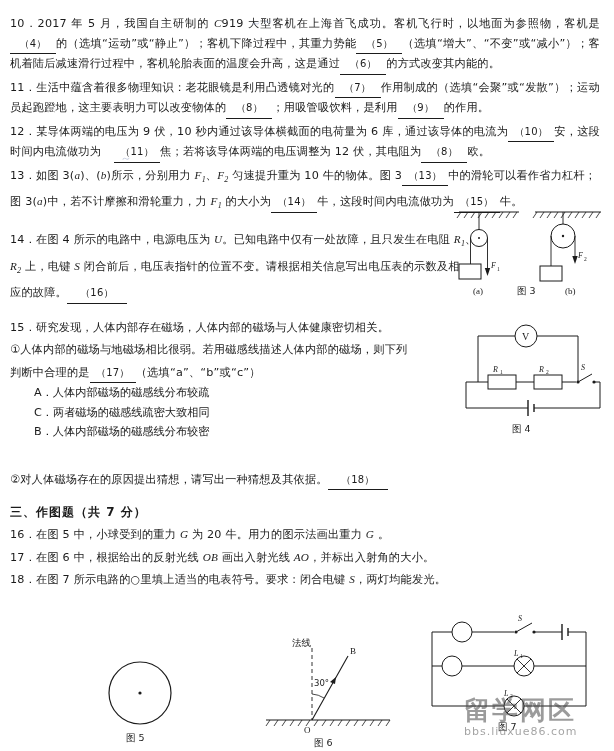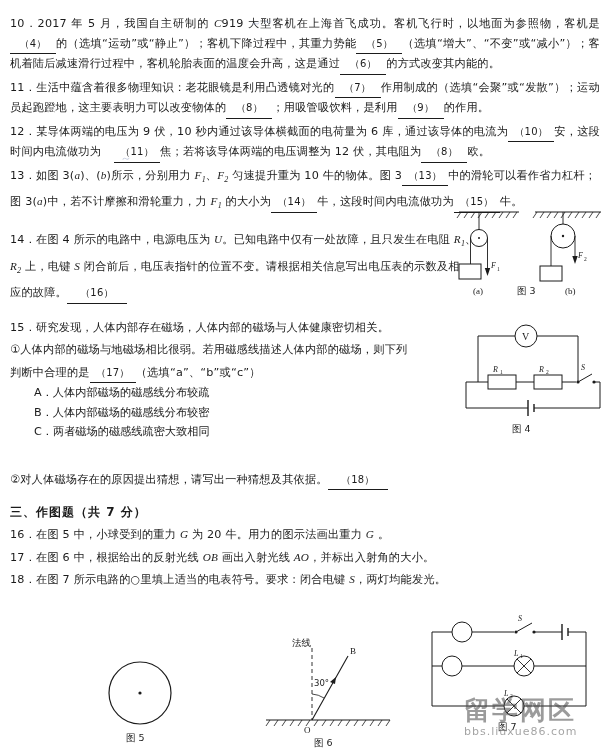--- a/index.html
+++ b/index.html
@@ -61,22 +61,22 @@
       <p class="q"><span class="it">R</span><span class="sub it">2</span><span> 上，电键 </span><span class="it">S</span><span> 闭合前后，电压表指针的位置不变。请根据相关信息写出电压表的示数及相</span></p>
       <p class="q"><span>应的故障。</span><span class="blank b-lg" style="font-size: 10px;">（16）</span></p>
       <div style="height: 14px;"></div>
       <p class="q"><span>15．研究发现，人体内部存在磁场，人体内部的磁场与人体健康密切相关。</span></p>
       <p class="q"><span>①人体内部的磁场与地磁场相比很弱。若用磁感线描述人体内部的磁场，则下列</span></p>
       <p class="q"><span>判断中合理的是</span><span class="blank b-md" style="font-size: 10px;">（17）</span><span>（选填“a”、“b”或“c”）</span></p>
     </div>
 
   <div id="options15">
       <p class="opt">A．人体内部磁场的磁感线分布较疏</p>
+      <p class="opt">C．两者磁场的磁感线疏密大致相同</p>
       <p class="opt">B．人体内部磁场的磁感线分布较密</p>
-      <p class="opt">C．两者磁场的磁感线疏密大致相同</p>
     </div>
 
   <div id="q15c-holder">
       <p class="q"><span>②对人体磁场存在的原因提出猜想，请写出一种猜想及其依据。</span><span class="blank b-lg" style="font-size: 10px; margin-top: 28px;">（18）</span></p>
     </div>
 
   <div class="sec-title">三、作图题（共 7 分）</div>
 
   <div id="drawq">
       <p class="q"><span>16．在图 5 中，小球受到的重力 </span><span class="it">G</span><span> 为 20 牛。用力的图示法画出重力 </span><span class="it">G</span><span> 。</span></p>

